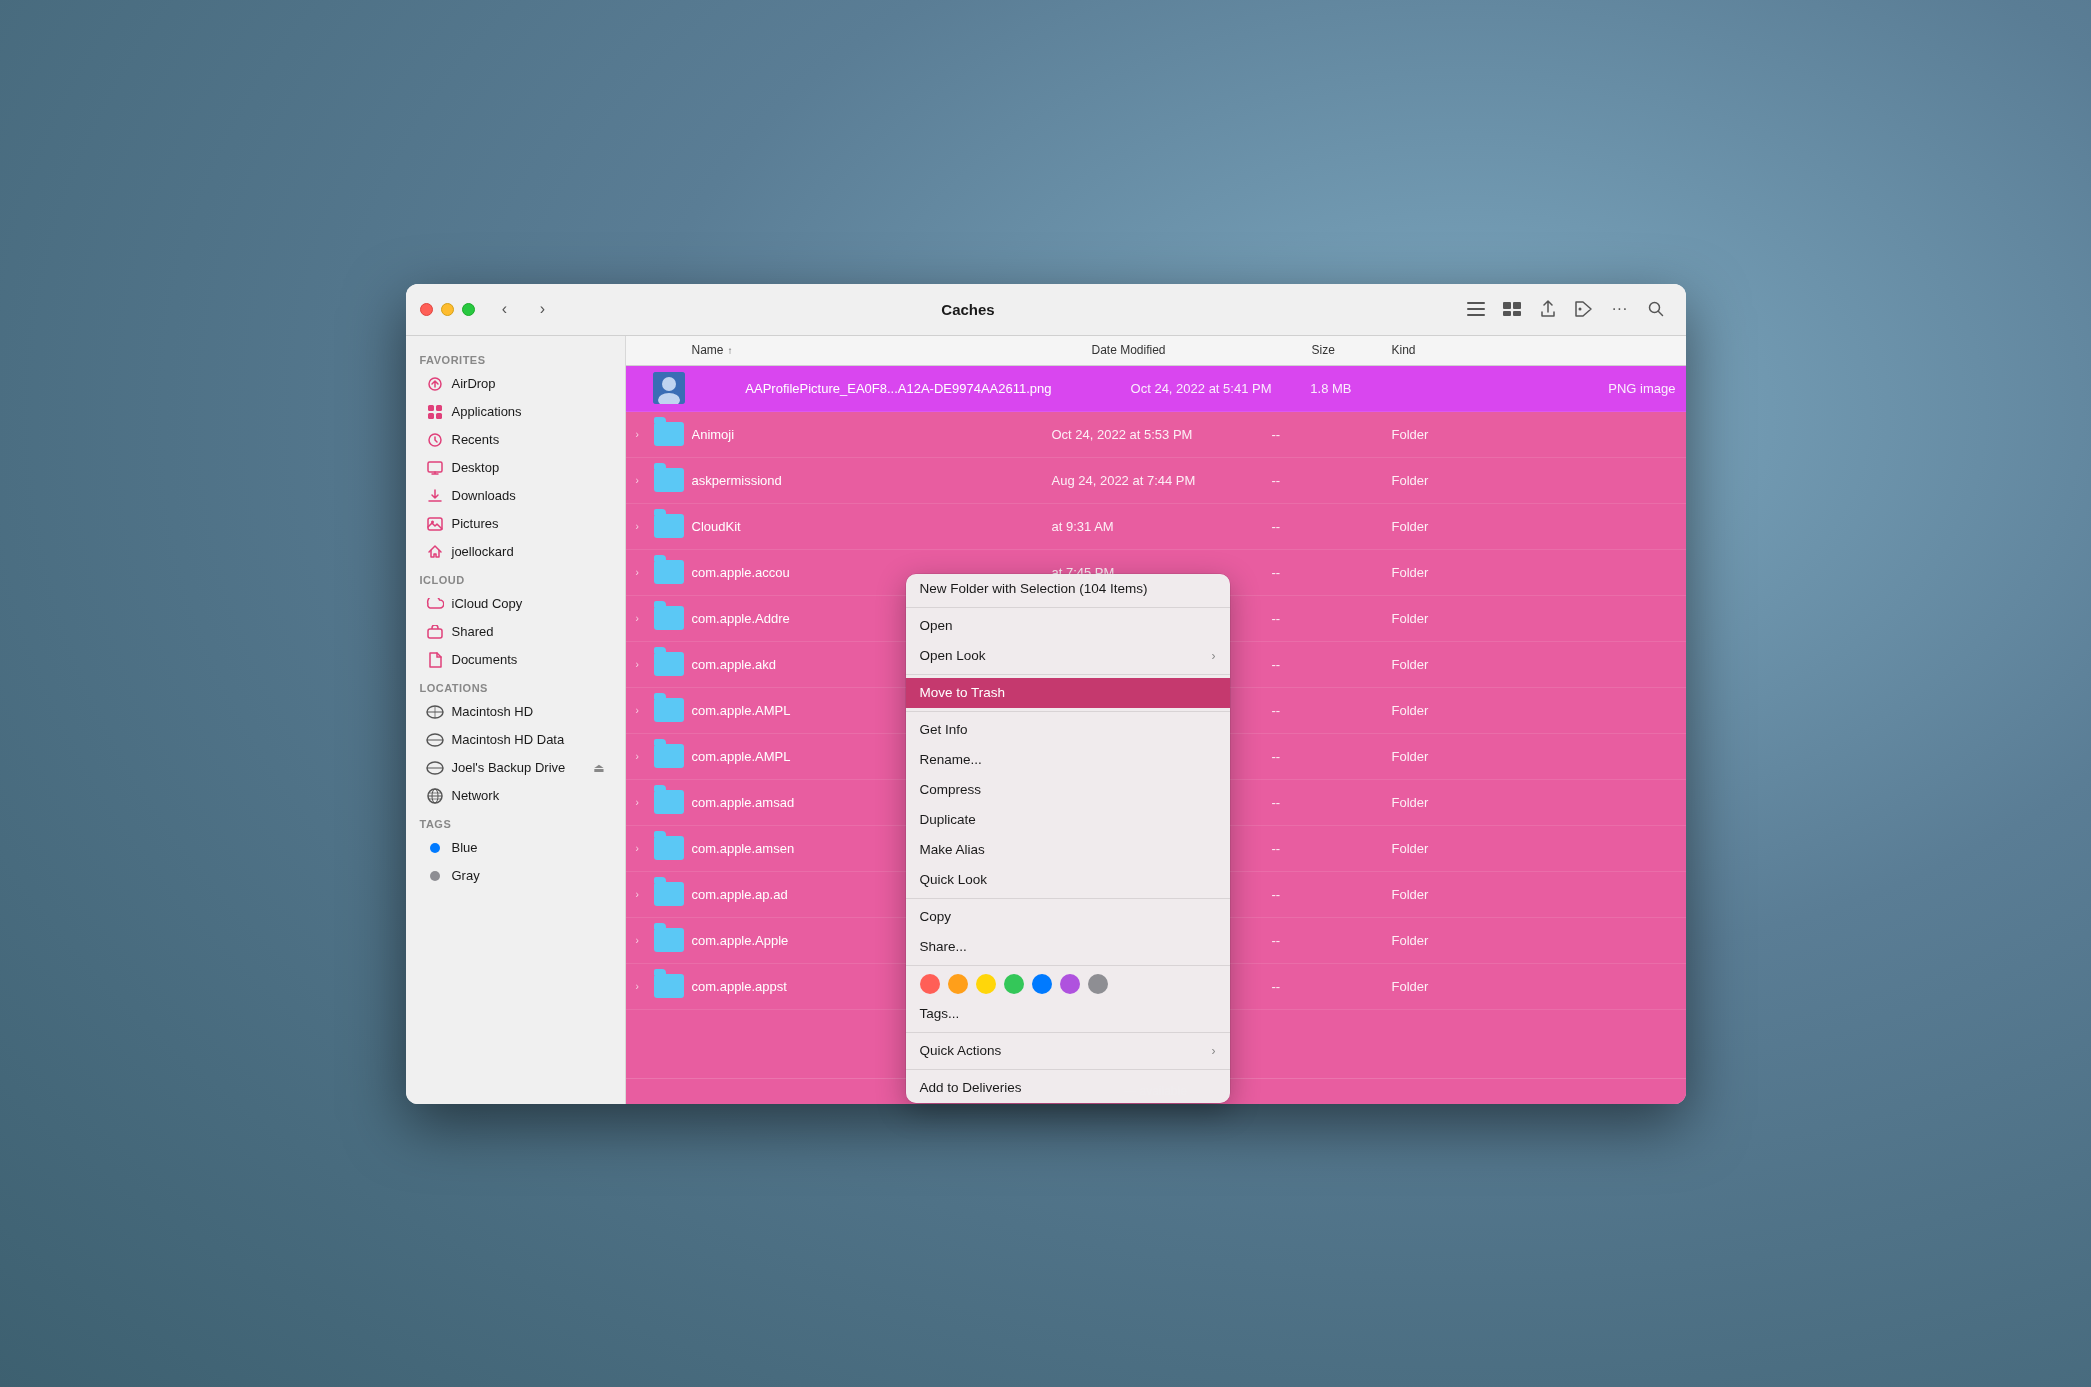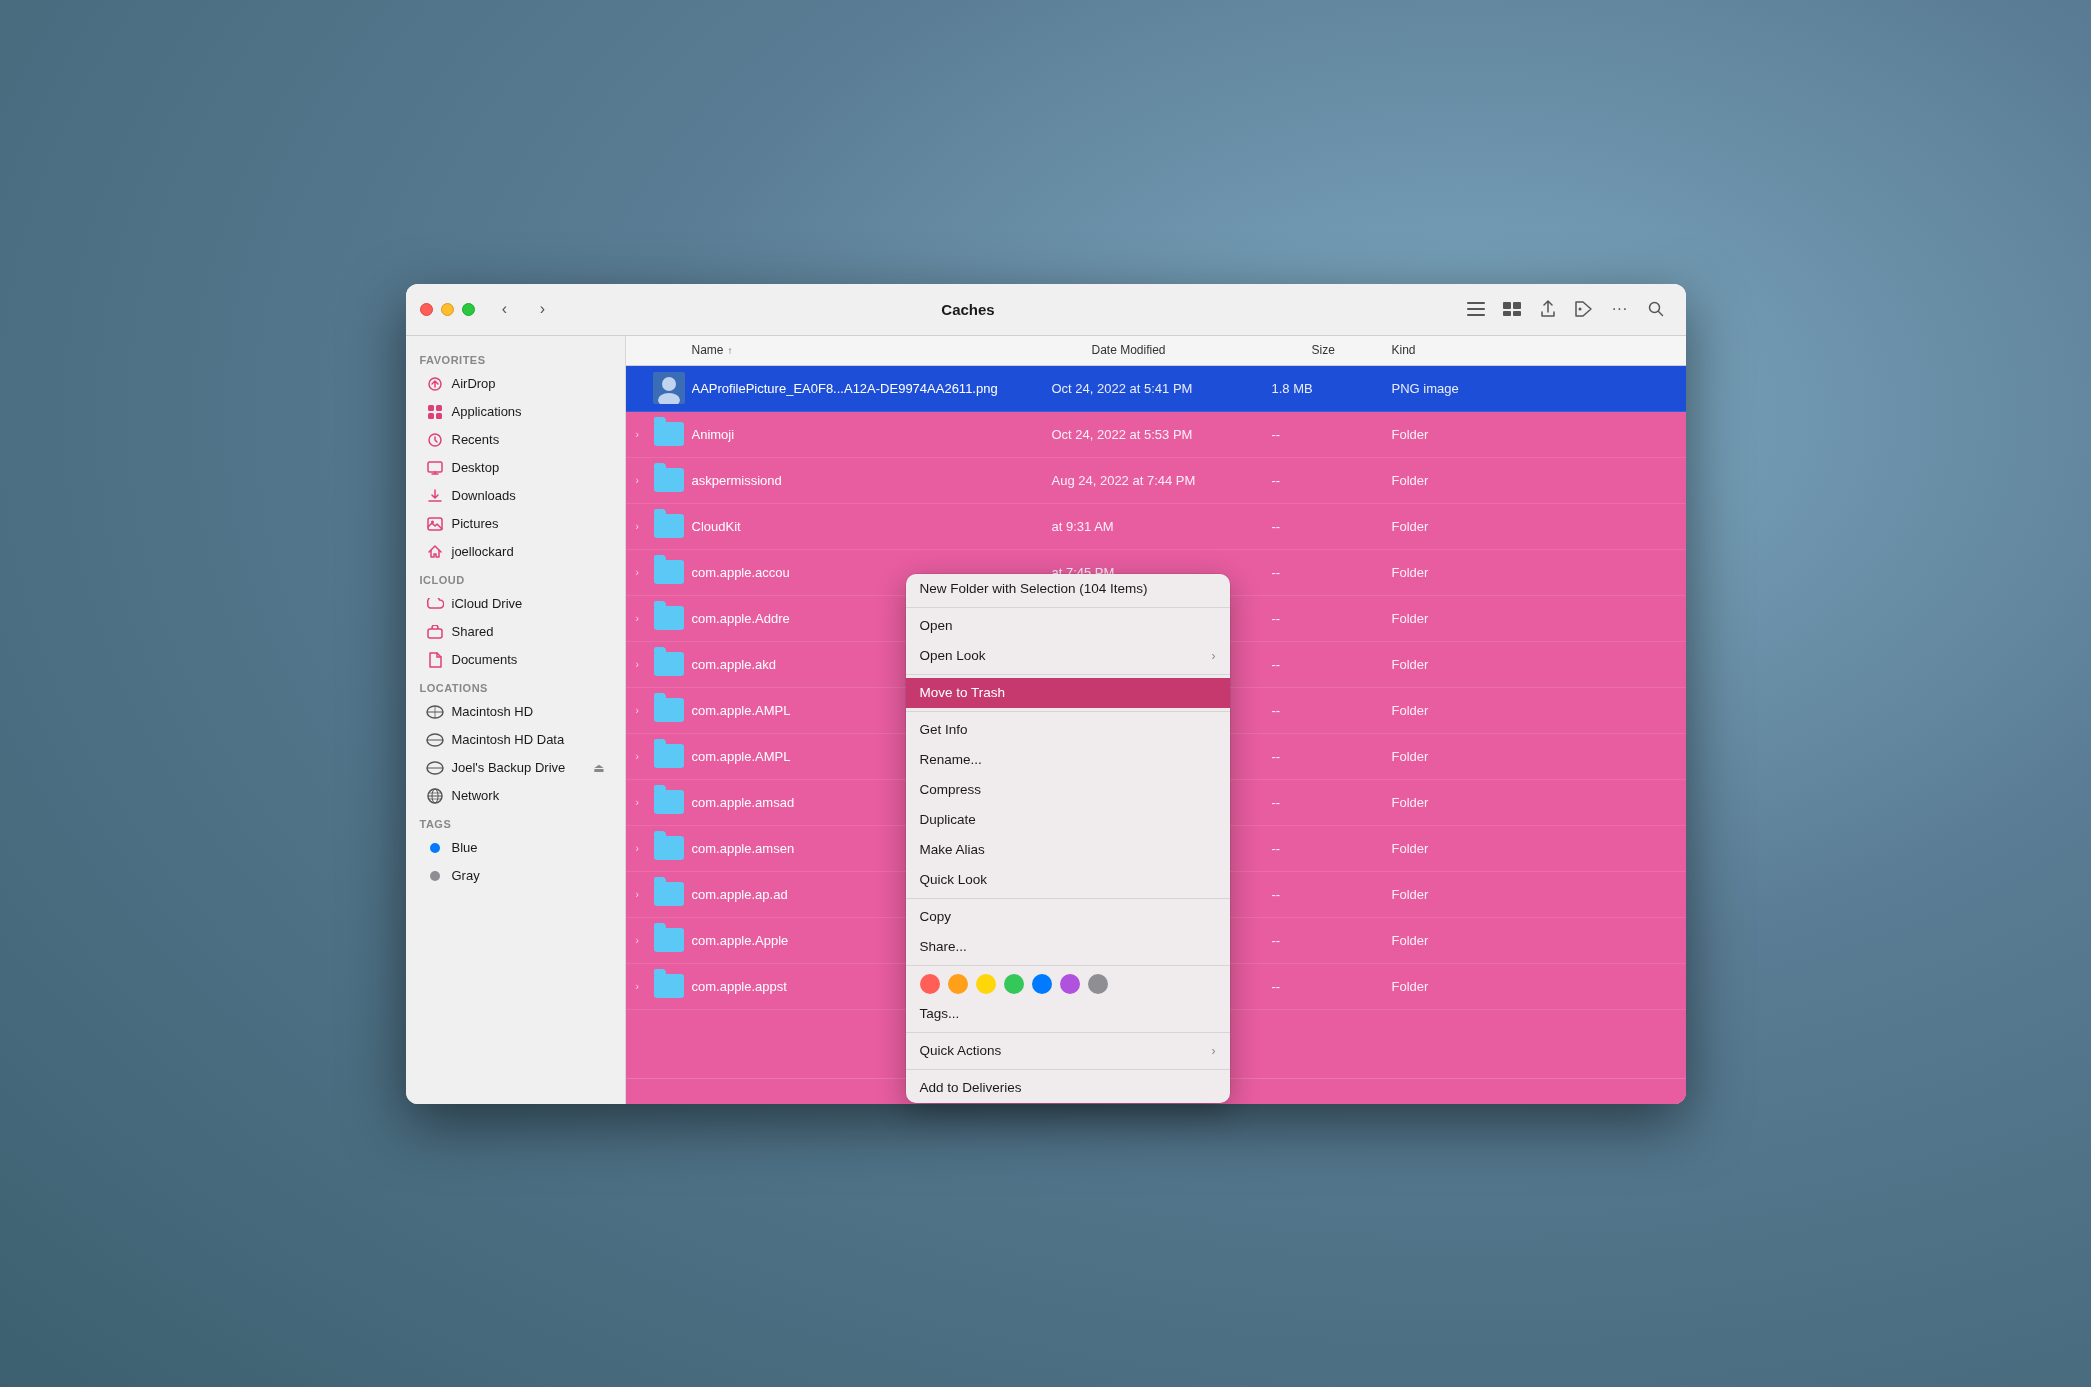--- a/index.html
+++ b/index.html
@@ -196,21 +196,21 @@
     .file-row {
       display: flex;
       align-items: center;
       height: 46px;
       padding: 0 10px;
       border-bottom: 1px solid rgba(255,255,255,0.1);
       background: #e85da0;
       cursor: pointer;
     }
     .file-row.selected { background: #c83a80; }
-    .file-row.first-row { background: #1d4ed8; }
+    .file-row.first-row { background: #d946ef; text-align: right; }
 
     .file-expand {
       width: 16px;
       font-size: 10px;
       color: rgba(255,255,255,0.7);
       flex-shrink: 0;
     }
 
     .file-icon-wrap {
       width: 34px;
@@ -497,21 +497,21 @@
         </div>
 
         <div class="sidebar-section-label">iCloud</div>
 
         <div class="sidebar-item">
           <span class="sidebar-icon" style="color:#e0407a;">
             <svg width="18" height="12" viewBox="0 0 18 12" fill="none">
               <path d="M4 10h10a4 4 0 00-.5-8A5 5 0 002 6a3 3 0 002 4z" stroke="currentColor" stroke-width="1.5" stroke-linecap="round" stroke-linejoin="round"></path>
             </svg>
           </span>
-          <span>iCloud Drive</span>
+          <span>iCloud Copy</span>
         </div>
 
         <div class="sidebar-item">
           <span class="sidebar-icon" style="color:#e0407a;">
             <svg width="16" height="14" viewBox="0 0 16 14" fill="none">
               <rect x="1" y="4" width="14" height="9" rx="2" stroke="currentColor" stroke-width="1.5"></rect>
               <path d="M5 4V3a3 3 0 016 0v1" stroke="currentColor" stroke-width="1.5"></path>
             </svg>
           </span>
           <span>Shared</span>

